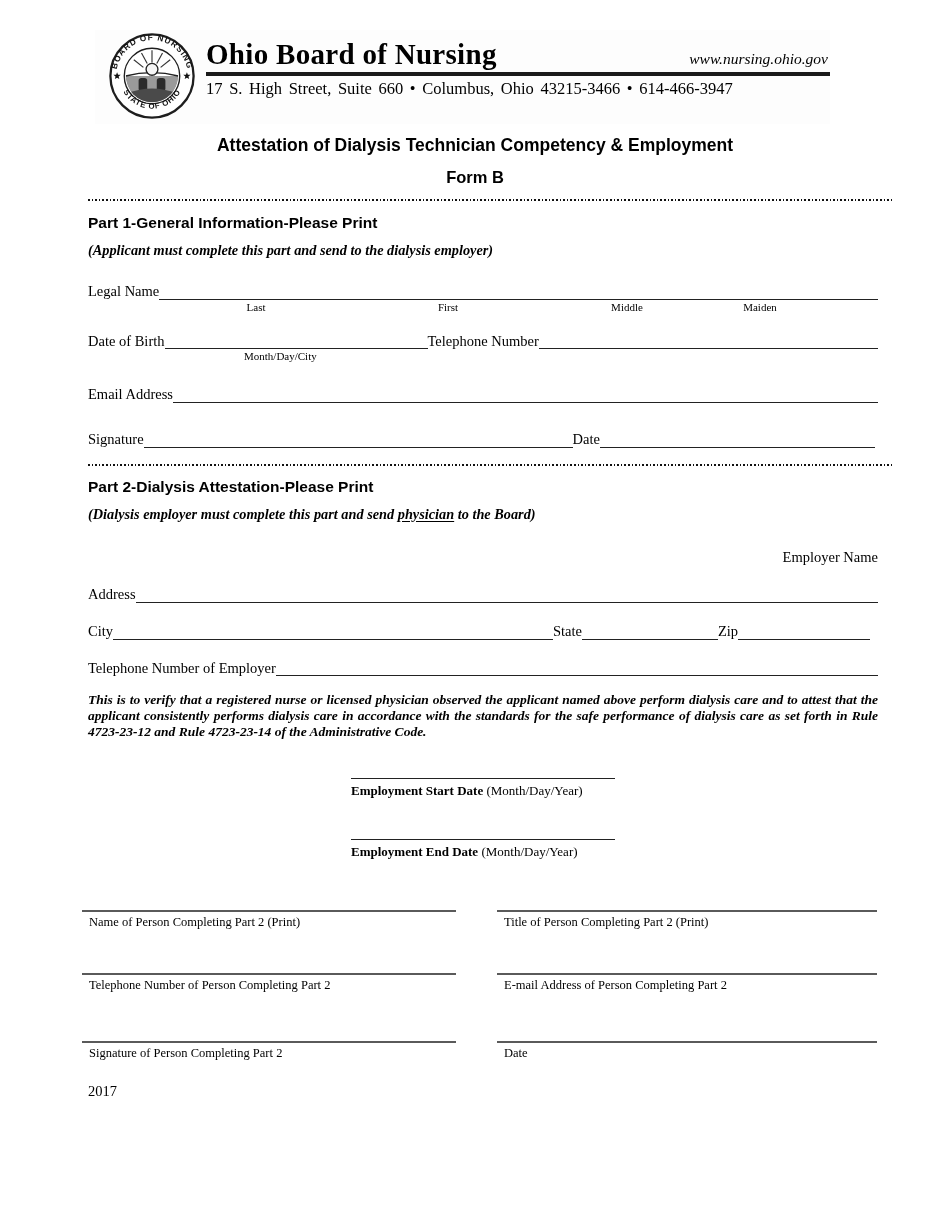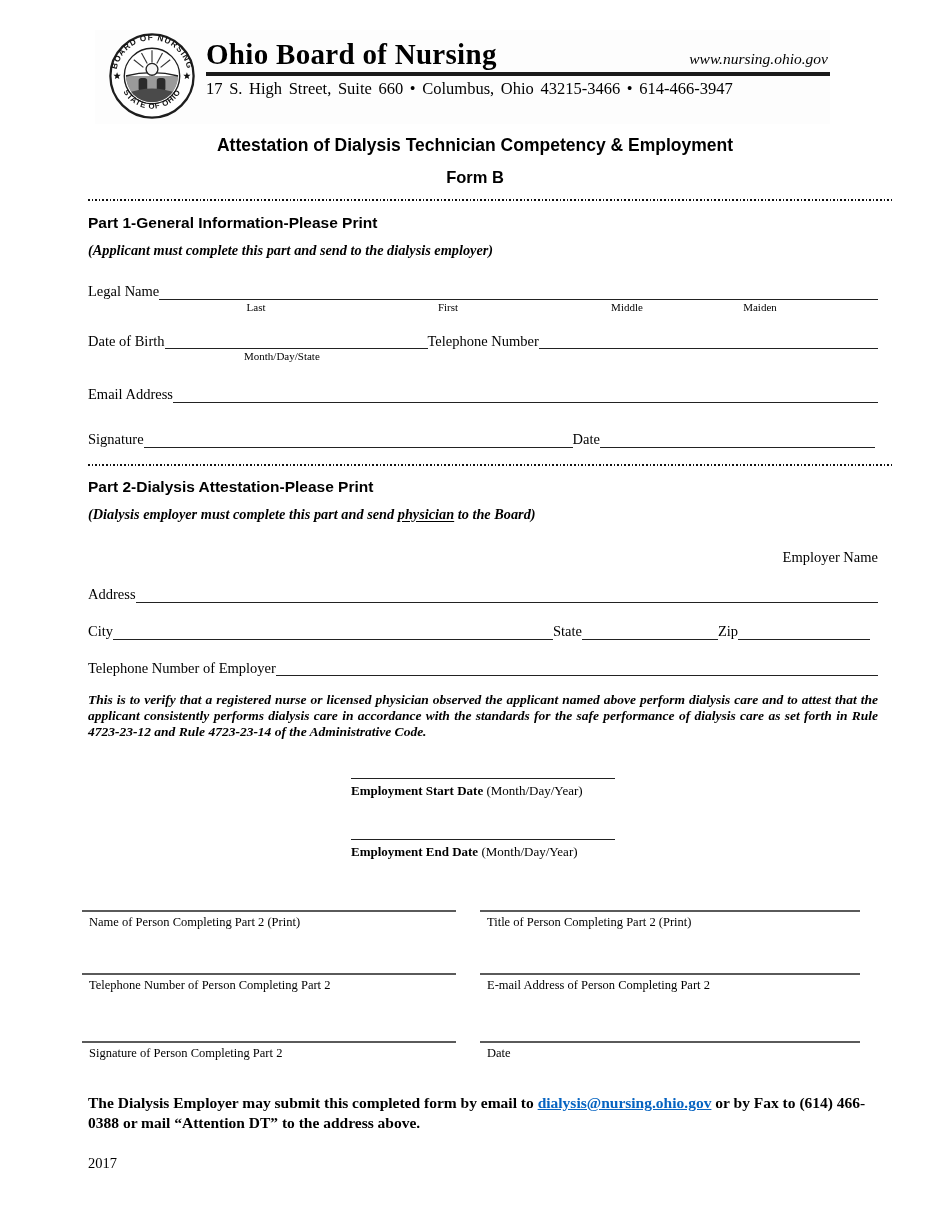--- a/index.html
+++ b/index.html
@@ -39,21 +39,21 @@
   .lbl { white-space:nowrap;font-family:Liberation Serif, serif; }
   .fill { border-bottom:1.3px solid #222; height:1em; }
   .f1 { flex:1; }
   .subrow { position:relative; height:13px; font-size:11px; }
   .subrow span { position:absolute; top:1px; }
   .ctr { transform:translateX(-50%); }
   
   .empblock { width:264px; margin:38px auto 0; font-size:13px; line-height:1.2; }
   .empblock .topline { border-bottom:1.5px solid #222; height:0; margin-bottom:4px; }
   
-  .grid { display:flex; gap:24px; margin-top:50px; margin-left:-6px; }
+  .grid { display:flex; gap:41px; margin-top:50px; margin-left:-6px; }
   .gcol-l { width:374px; }
   .gcol-r { width:380px; }
   .gline { border-bottom:2px solid #5a5a5a; }
   .glabel { font-size:12.5px; padding:3px 0 0 7px; line-height:1.2; }
   .gspace1 { margin-top:43px; }
   .gspace2 { margin-top:48px; }
   
   .attest { font-weight:bold; font-style:italic; font-size:13.5px; line-height:16px; text-align:justify; margin-top:16px; }
   
   .submit-note { margin-top:32px; font-weight:bold; font-size:15.5px; line-height:20px; }
@@ -134,21 +134,21 @@
       <span class="ctr" style="left:672px">Maiden</span>
     </div>
 
     <div class="frow mt20">
       <span class="lbl">Date of Birth</span>
       <span class="fill" style="width:263px"></span>
       <span class="lbl">Telephone Number</span>
       <span class="fill f1"></span>
     </div>
     <div class="subrow">
-      <span style="left:156px">Month/Day/State</span>
+      <span style="left:156px">Month/Day/City</span>
     </div>
 
     <div class="frow mt24">
       <span class="lbl">Email Address</span>
       <span class="fill f1"></span>
     </div>
 
     <div class="frow mt28" style="margin-right:3px">
       <span class="lbl">Signature</span>
       <span class="fill" style="width:429px"></span>
@@ -221,17 +221,16 @@
           <div class="gline"></div>
           <div class="glabel">E-mail Address of Person Completing Part 2</div>
         </div>
         <div class="gcell gspace2">
           <div class="gline"></div>
           <div class="glabel">Date</div>
         </div>
       </div>
     </div>
 
-    <div class="submit-note"><span>The Dialysis Employer may submit this completed form by email to </span><a href="#" style="color: rgb(5, 99, 193);">dialysis@nursing.ohio.gov</a><span> or by Fax to (614) 466-0388 or mail “Attention DT” to the address above.</span></div>
 
     <div class="year">2017</div>
   </div>
 </div>
 
 </body></html>

